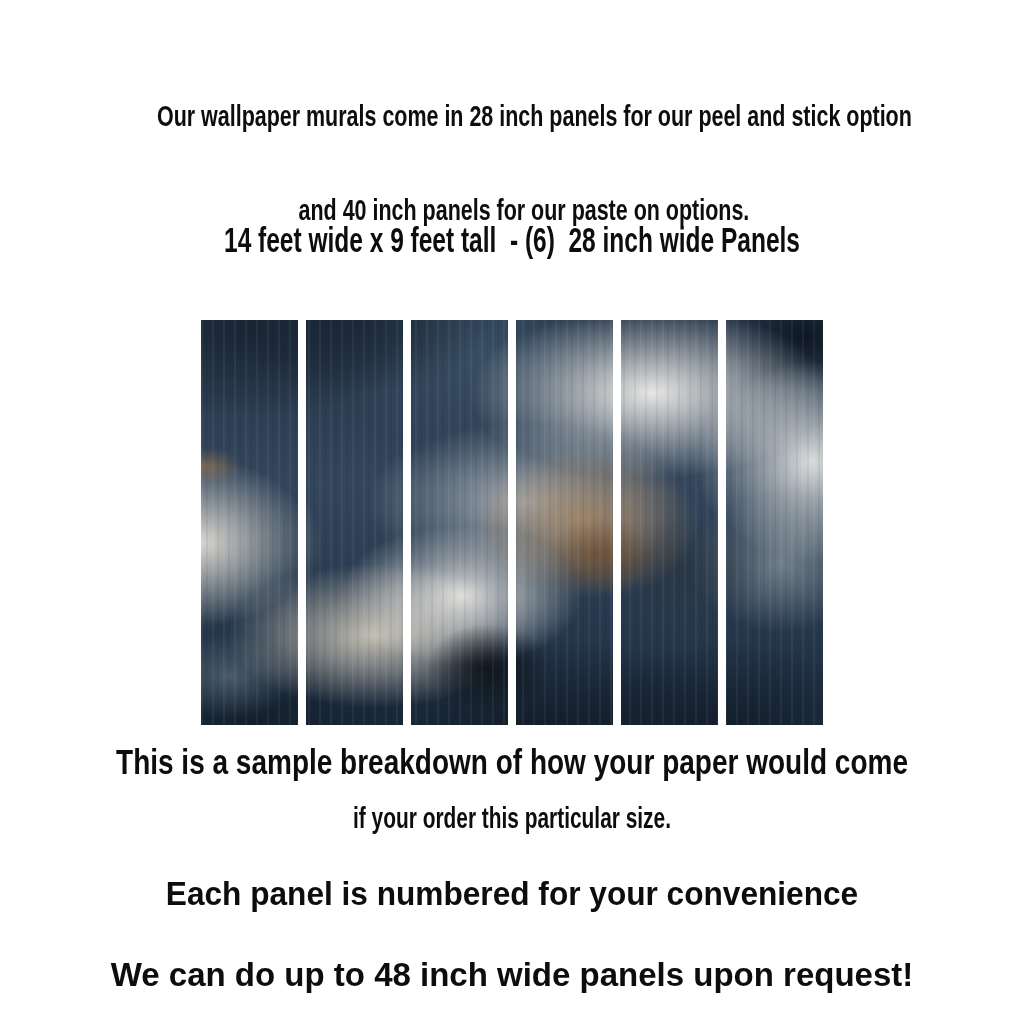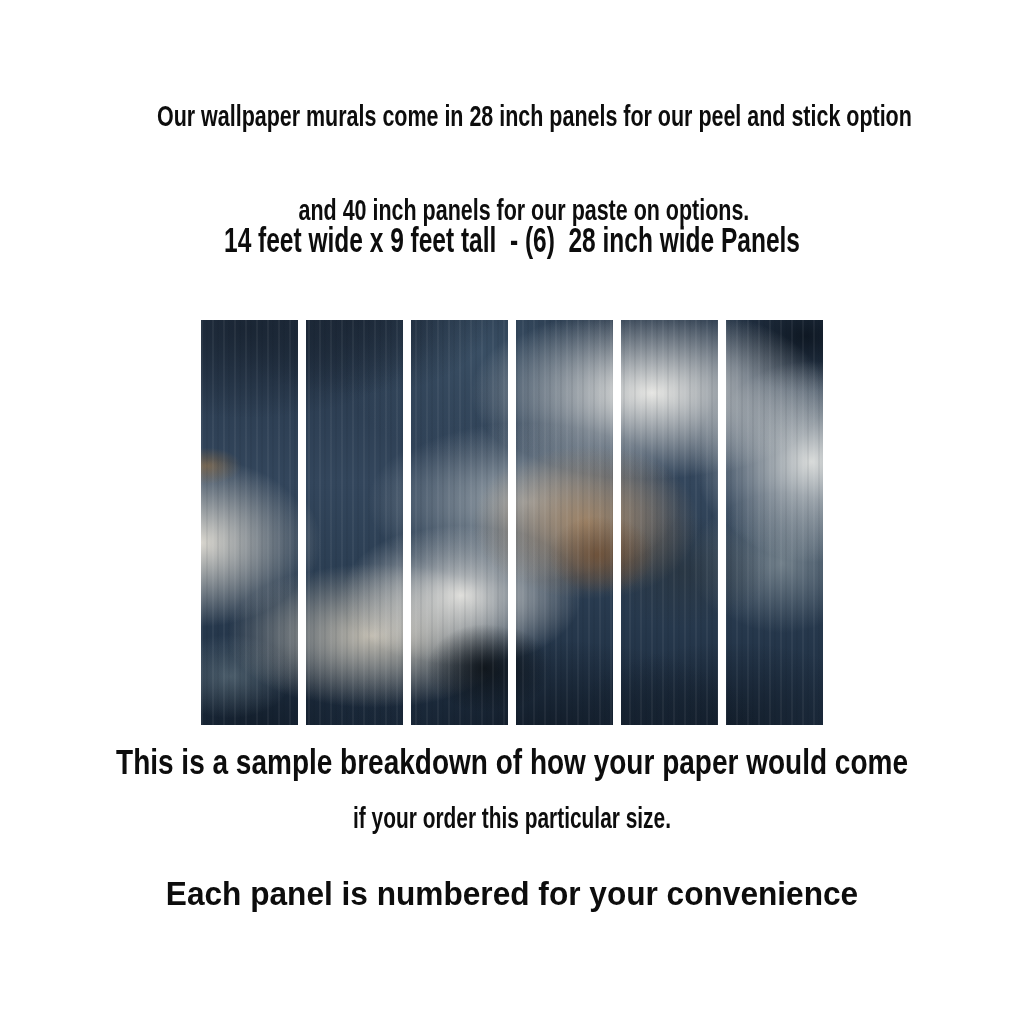--- a/index.html
+++ b/index.html
@@ -146,14 +146,15 @@
       <div class="panel" style="--i: 4;"></div>
       <div class="panel" style="--i: 5;"></div>
     </div>
 
   <div class="txt sample-line1">This is a sample breakdown of how your paper would come</div>
 
   <div class="txt sample-line2">if your order this particular size.</div>
 
   <div class="txt numbered-note">Each panel is numbered for your convenience</div>
 
+  <div class="txt request-note">We can do up to 48 inch wide panels upon request!</div>
 
 </div>
 
 </body></html>

